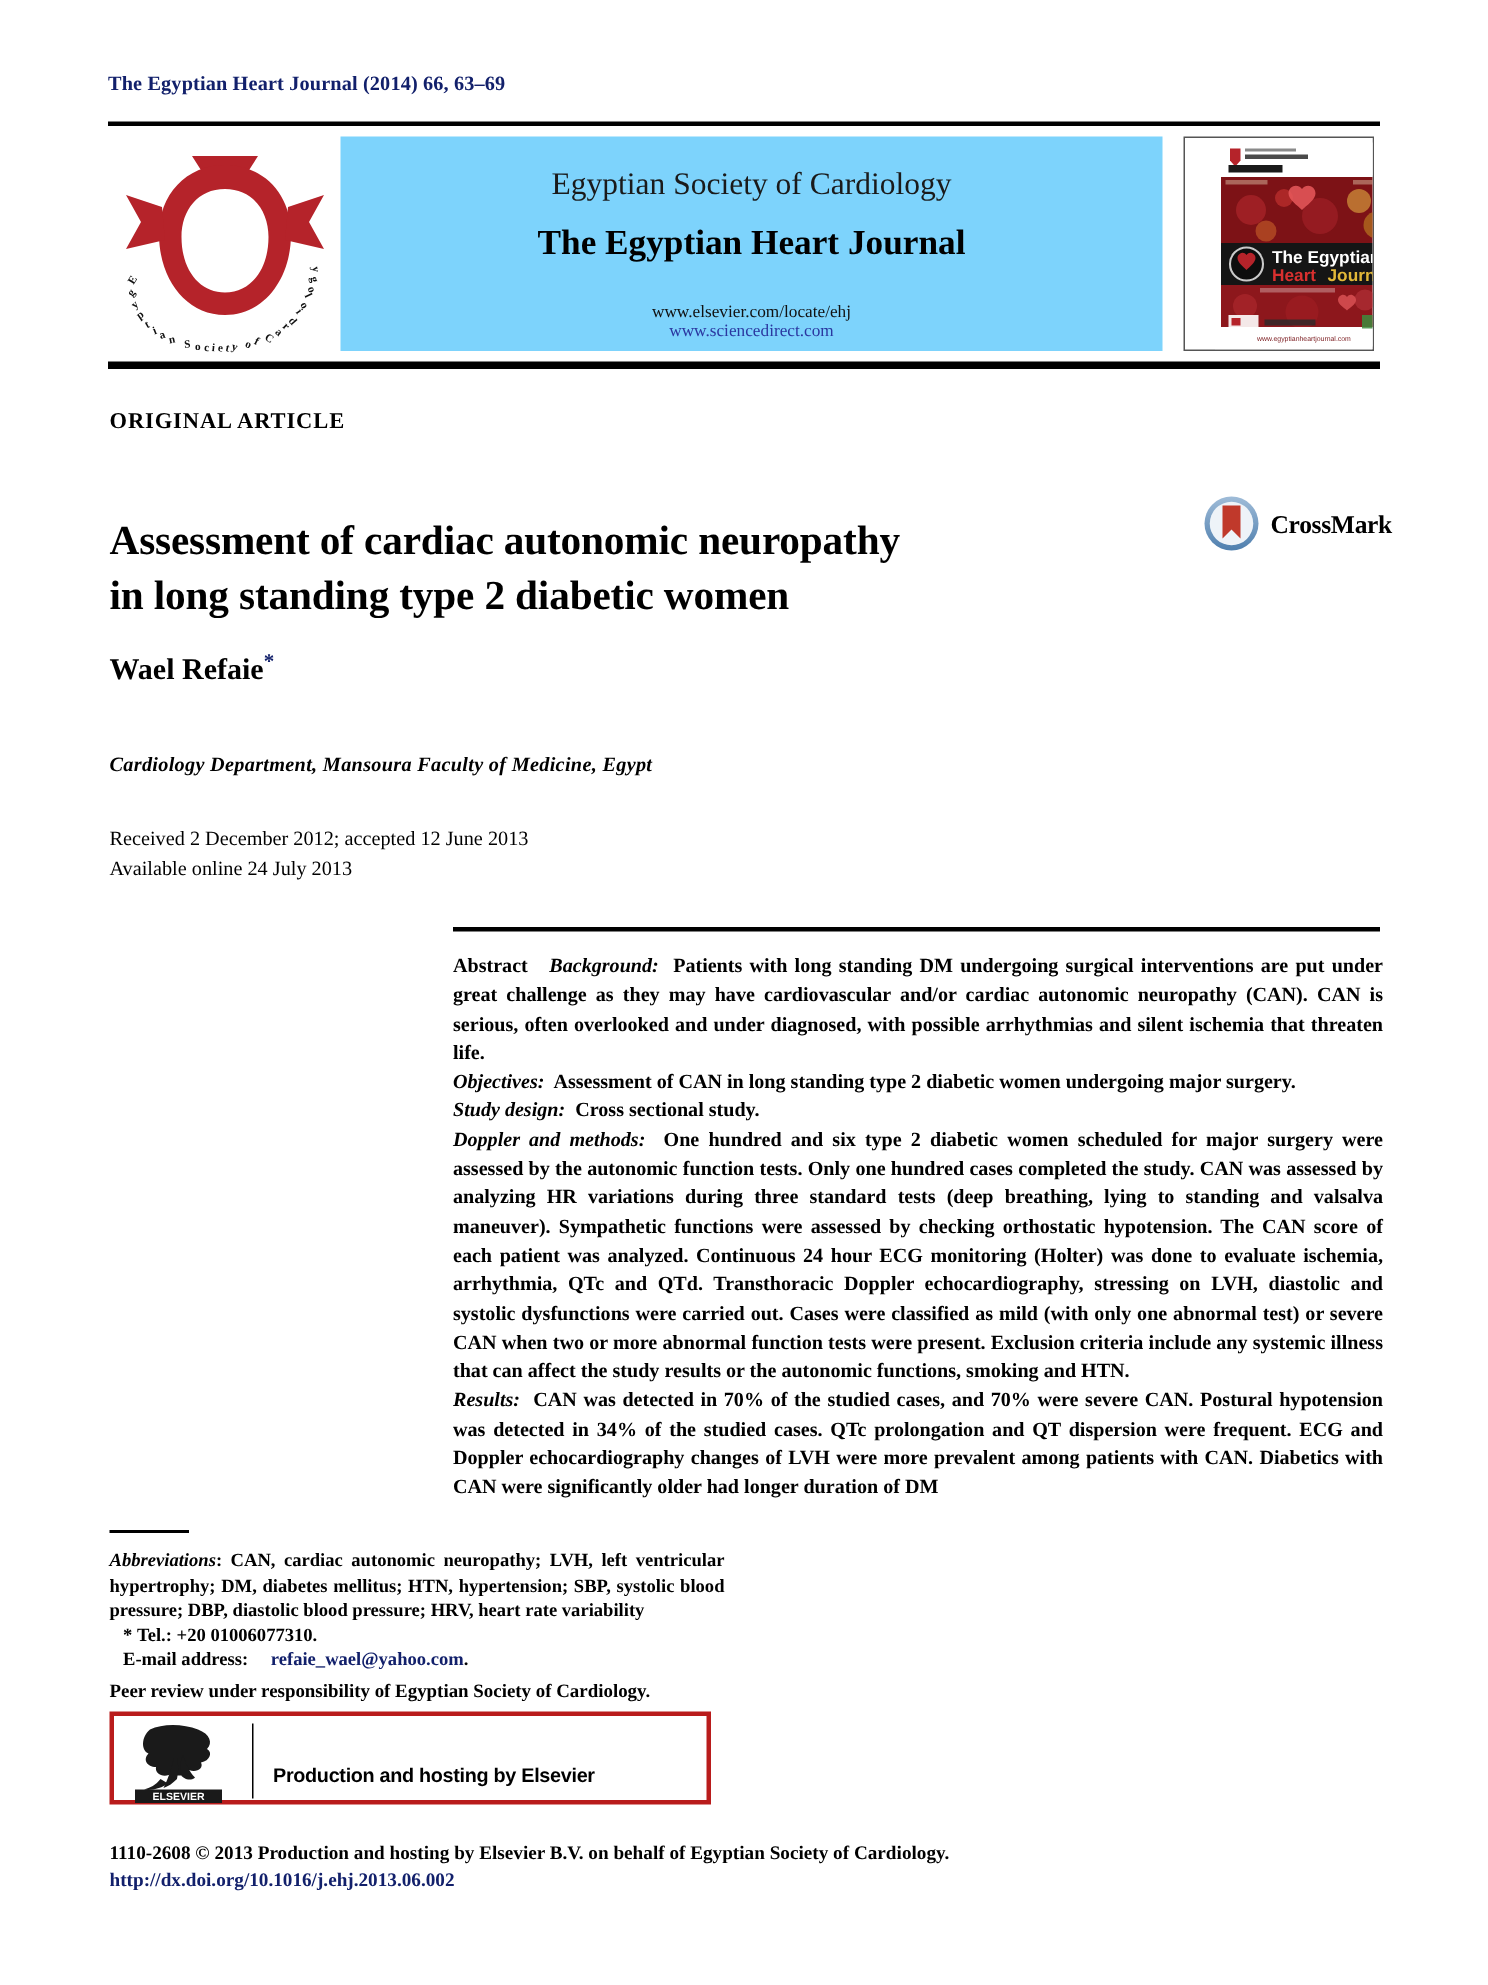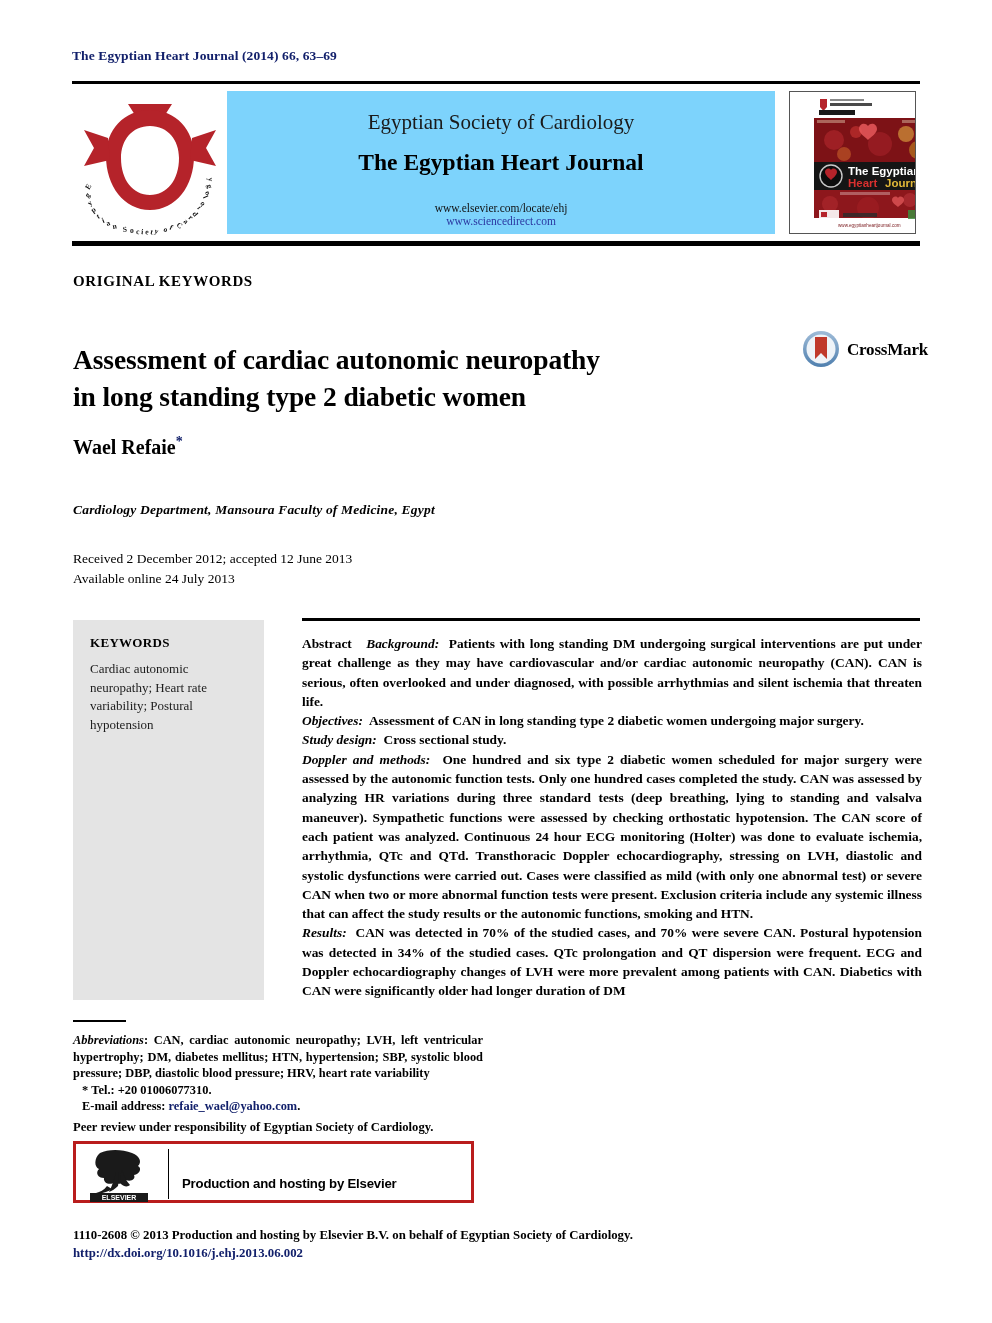--- a/index.html
+++ b/index.html
@@ -215,21 +215,21 @@
     left: 73px; top: 1032px;
     width: 410px;
     font-size: 12.4px;
     line-height: 16.6px;
     font-weight: bold;
     text-align: justify;
   }
   .footnotes p { margin: 0; }
   .footnotes .indent { text-indent: 9px; }
   .footnotes i { font-style: italic; }
-  .link { color: #12206b; }
+  .link { color: #12206b; margin-left: 12px; }
 
   .peer {
     position: absolute;
     left: 73px; top: 1120px;
     width: 430px;
     font-size: 12.6px;
     font-weight: bold;
   }
 
   .elsevier-box {
@@ -368,21 +368,21 @@
         <rect x="4" y="126" width="117" height="13" fill="#ffffff"></rect>
         <rect x="9" y="118" width="20" height="9" fill="#ffffff" opacity=".9"></rect>
         <rect x="11" y="120" width="6" height="5" fill="#b5232a"></rect>
         <rect x="33" y="121" width="34" height="4" fill="#2a2a2a" opacity=".8"></rect>
         <rect x="98" y="118" width="16" height="9" fill="#3d8c3d" opacity=".85"></rect>
         <text x="28" y="135" font-family="'Liberation Sans',sans-serif" font-size="4.6" fill="#7a1a1e">www.egyptianheartjournal.com</text>
       </svg>
     </div>
   </div>
 
-  <div class="kicker">ORIGINAL KEYWORDS</div>
+  <div class="kicker">ORIGINAL ARTICLE</div>
 
   <h1 class="art-title">
     <span class="ln">Assessment of cardiac autonomic neuropathy</span>
     <span class="ln">in long standing type 2 diabetic women</span>
   </h1>
 
   <div class="crossmark">
     <span class="cm-badge">
       <svg width="38" height="38" viewBox="0 0 38 38">
         <defs>
@@ -403,24 +403,20 @@
     <span>Wael Refaie</span><span class="star">*</span>
   </div>
 
   <div class="affil">Cardiology Department, Mansoura Faculty of Medicine, Egypt</div>
 
   <div class="dates">
     <div>Received 2 December 2012; accepted 12 June 2013</div>
     <div>Available online 24 July 2013</div>
   </div>
 
-  <div class="kw-box">
-    <div class="kw-title">KEYWORDS</div>
-    <div class="kw-list">Cardiac autonomic neuropathy; Heart rate variability; Postural hypotension</div>
-  </div>
 
   <div class="abs-rule"></div>
   <div class="abstract">
     <p>
       <span class="lead">Abstract</span>&nbsp;&nbsp;
       <i>Background:</i>&nbsp;
       <span>Patients with long standing DM undergoing surgical interventions are put under great challenge as they may have cardiovascular and/or cardiac autonomic neuropathy (CAN). CAN is serious, often overlooked and under diagnosed, with possible arrhythmias and silent ischemia that threaten life.</span>
     </p>
     <p>
       <i>Objectives:</i>&nbsp;

